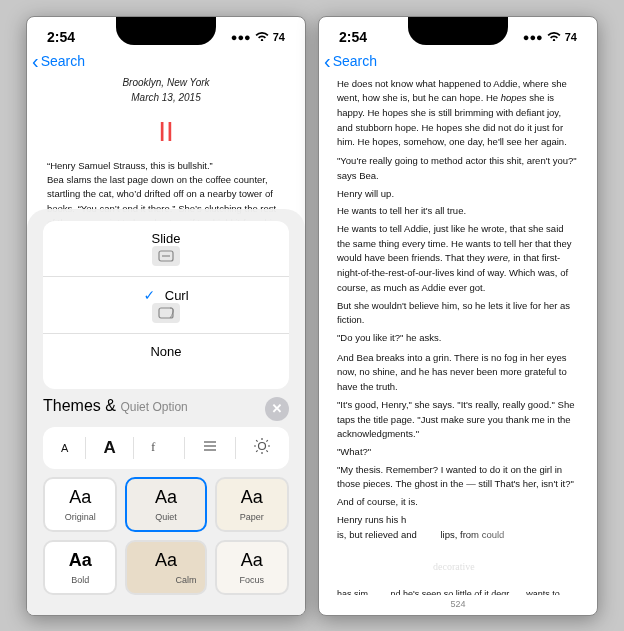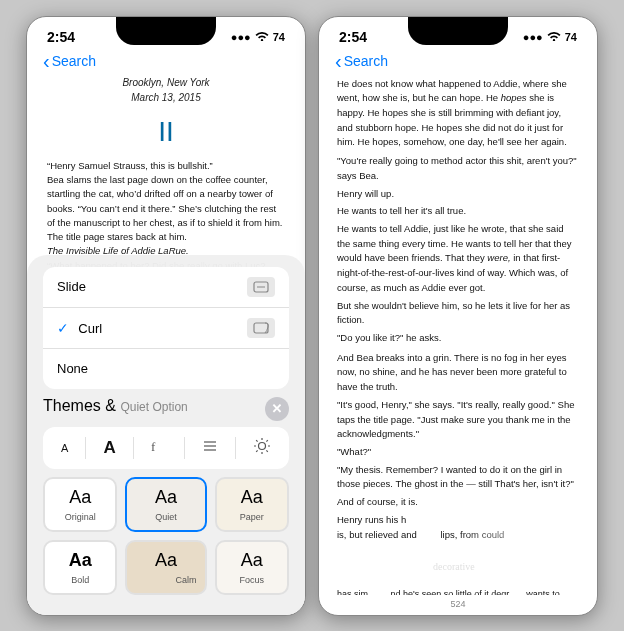--- a/index.html
+++ b/index.html
@@ -15,21 +15,21 @@
     .phones-container {
       display: flex;
       gap: 12px;
       align-items: center;
       justify-content: center;
     }
     .phone {
       width: 280px;
       height: 600px;
       background: #fff;
-      border-radius: 20px;
+      border-radius: 8px;
       overflow: hidden;
       position: relative;
       box-shadow: 0 4px 20px rgba(0,0,0,0.35);
       border: 1px solid #888;
     }
     
     .status-bar {
       display: flex;
       justify-content: space-between;
       align-items: center;
@@ -50,21 +50,21 @@
       width: 100px;
       height: 28px;
       background: #000;
       border-radius: 0 0 18px 18px;
       z-index: 20;
     }
     
     .nav-bar {
       display: flex;
       align-items: center;
-      padding: 2px 16px 4px;
+      padding: 2px 5px 4px;
       font-size: 14px;
       color: #007aff;
     }
     .nav-back { display: flex; align-items: center; gap: 2px; font-size: 14px; color: #007aff; }
     .nav-back::before { content: '‹'; font-size: 20px; line-height: 1; }
 
     
     .book-content {
       padding: 0 20px;
       font-size: 10px;
@@ -76,21 +76,21 @@
     .book-header {
       text-align: center;
       font-style: italic;
       font-size: 10px;
       margin-bottom: 4px;
       color: #222;
     }
     .chapter-num {
       text-align: center;
       font-size: 28px;
-      color: #0369a1;
+      color: #ef4444;
       font-weight: 300;
       margin-bottom: 6px;
     }
     .book-text {
       font-size: 9.5px;
       line-height: 1.5;
       color: #111;
     }
 
     
@@ -110,20 +110,21 @@
       margin-bottom: 8px;
       overflow: hidden;
     }
     .slide-option-row {
       display: flex;
       align-items: center;
       justify-content: space-between;
       padding: 10px 14px;
       border-bottom: 1px solid #e0e0e0;
       font-size: 13px;
+      flex-direction: column;
     }
     .slide-option-row:last-child { border-bottom: none; text-align: right; }
     .slide-option-row .check-mark { color: #007aff; font-size: 14px; margin-right: 6px; }
     .option-icon {
       width: 28px; height: 20px;
       background: #e8e8e8;
       border-radius: 4px;
       display: flex; align-items: center; justify-content: center;
       font-size: 9px;
     }

